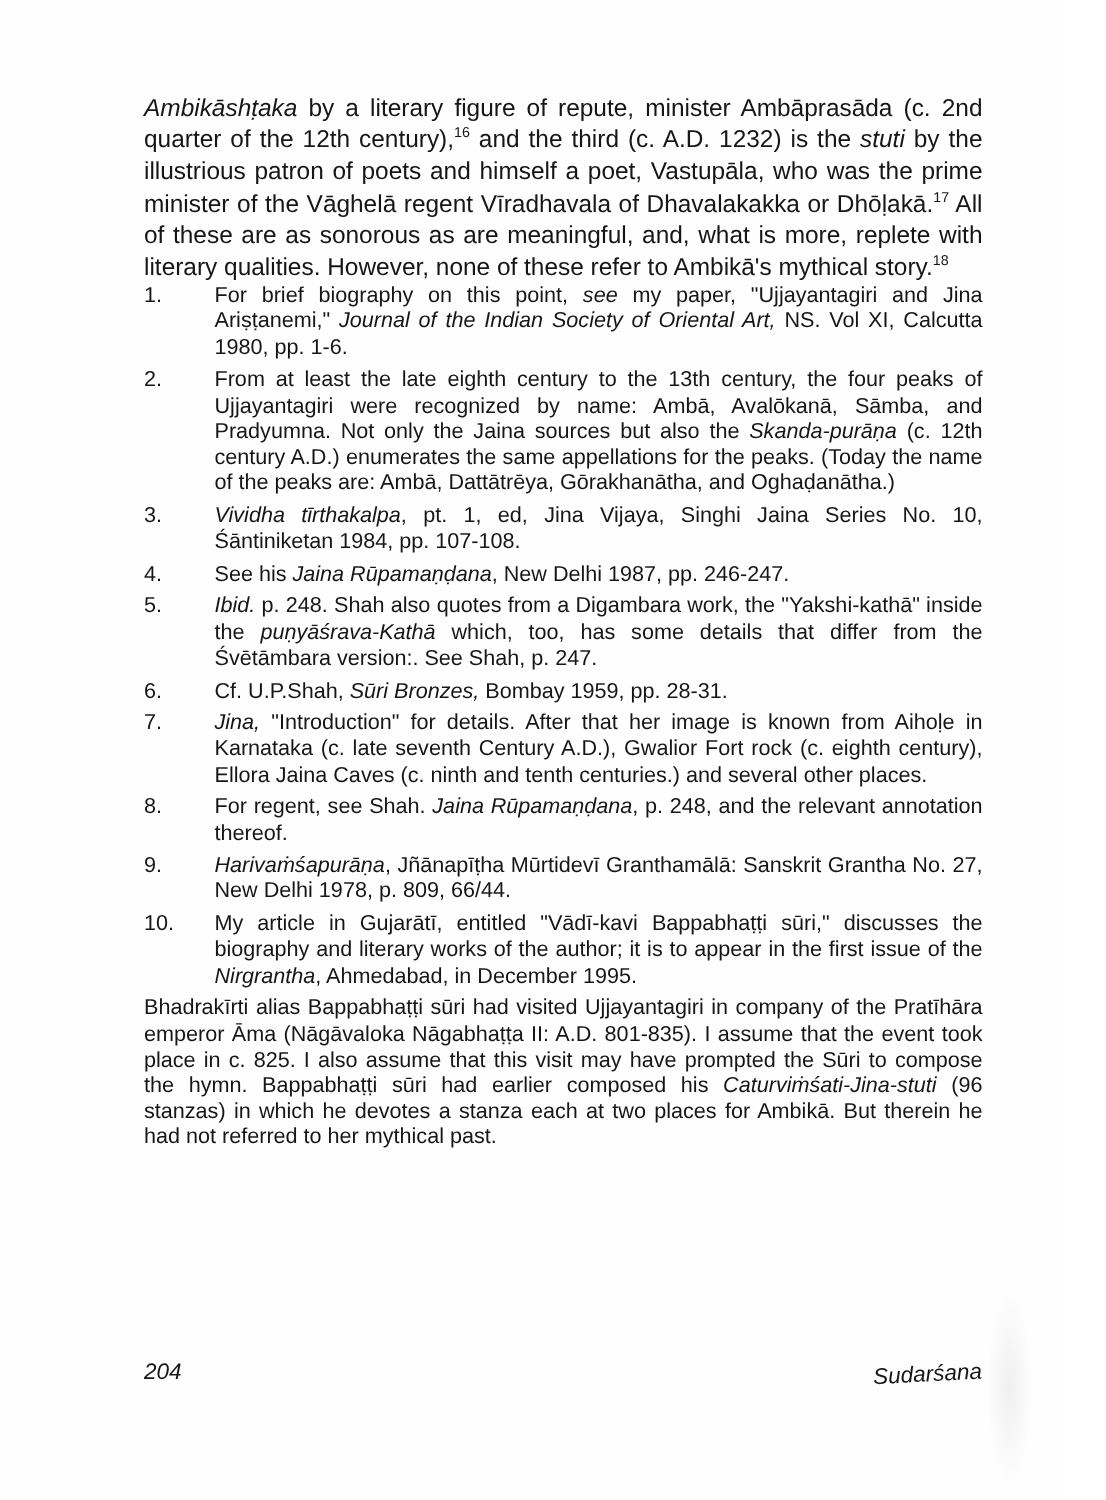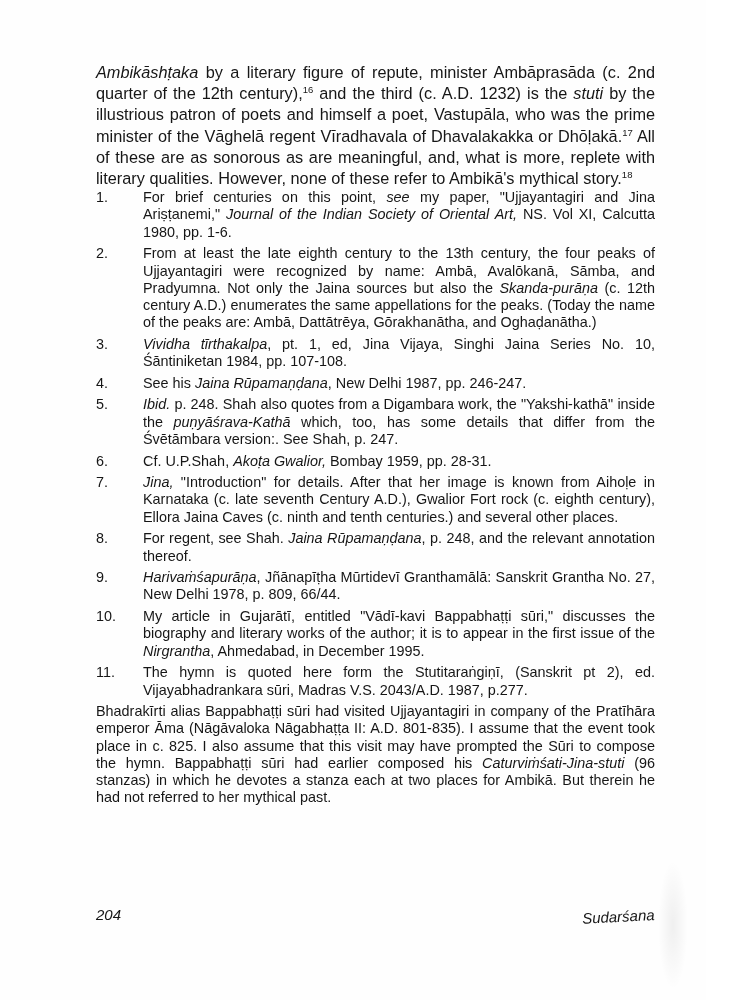--- a/index.html
+++ b/index.html
@@ -87,63 +87,59 @@
 </style>
 </head>
 <body>
 
 <div class="page">
   <div class="content">
     <p class="intro"><i>Ambikāshṭaka</i><span> by a literary figure of repute, minister Ambāprasāda (c. 2nd quarter of the 12th century),</span><sup>16</sup><span> and the third (c. A.D. 1232) is the </span><i>stuti</i><span> by the illustrious patron of poets and himself a poet, Vastupāla, who was the prime minister of the Vāghelā regent Vīradhavala of Dhavalakakka or Dhōḷakā.</span><sup>17</sup><span> All of these are as sonorous as are meaningful, and, what is more, replete with literary qualities. However, none of these refer to Ambikā's mythical story.</span><sup>18</sup></p>
     <div class="references-list">
         <div class="ref-item">
           <div class="ref-num">1.</div>
-          <div class="ref-body"><span>For brief centuries on this point, </span><i>see</i><span> my paper, "Ujjayantagiri and Jina Ariṣṭanemi," </span><i>Journal of the Indian Society of Oriental Art,</i><span> NS. Vol XI, Calcutta 1980, pp. 1-6.</span></div>
+          <div class="ref-body"><span>For brief biography on this point, </span><i>see</i><span> my paper, "Ujjayantagiri and Jina Ariṣṭanemi," </span><i>Journal of the Indian Society of Oriental Art,</i><span> NS. Vol XI, Calcutta 1980, pp. 1-6.</span></div>
         </div>
         <div class="ref-item">
           <div class="ref-num">2.</div>
           <div class="ref-body"><span>From at least the late eighth century to the 13th century, the four peaks of Ujjayantagiri were recognized by name: Ambā, Avalōkanā, Sāmba, and Pradyumna. Not only the Jaina sources but also the </span><i>Skanda-purāṇa</i><span> (c. 12th century A.D.) enumerates the same appellations for the peaks. (Today the name of the peaks are: Ambā, Dattātrēya, Gōrakhanātha, and Oghaḍanātha.)</span></div>
         </div>
         <div class="ref-item">
           <div class="ref-num">3.</div>
           <div class="ref-body"><i>Vividha tīrthakalpa</i><span>, pt. 1, ed, Jina Vijaya, Singhi Jaina Series No. 10, Śāntiniketan 1984, pp. 107-108.</span></div>
         </div>
         <div class="ref-item">
           <div class="ref-num">4.</div>
           <div class="ref-body"><span>See his </span><i>Jaina Rūpamaṇḍana</i><span>, New Delhi 1987, pp. 246-247.</span></div>
         </div>
         <div class="ref-item">
           <div class="ref-num">5.</div>
           <div class="ref-body"><i>Ibid.</i><span> p. 248. Shah also quotes from a Digambara work, the "Yakshi-kathā" inside the </span><i>puṇyāśrava-Kathā</i><span> which, too, has some details that differ from the Śvētāmbara version:. See Shah, p. 247.</span></div>
         </div>
         <div class="ref-item">
           <div class="ref-num">6.</div>
-          <div class="ref-body"><span>Cf. U.P.Shah, </span><i>Akoṭa Gwalior,</i><span> Bombay 1959, pp. 28-31.</span></div>
+          <div class="ref-body"><span>Cf. U.P.Shah, </span><i>Sūri Bronzes,</i><span> Bombay 1959, pp. 28-31.</span></div>
         </div>
         <div class="ref-item">
           <div class="ref-num">7.</div>
           <div class="ref-body"><i>Jina,</i><span> "Introduction" for details. After that her image is known from Aihoḷe in Karnataka (c. late seventh Century A.D.), Gwalior Fort rock (c. eighth century), Ellora Jaina Caves (c. ninth and tenth centuries.) and several other places.</span></div>
         </div>
         <div class="ref-item">
           <div class="ref-num">8.</div>
           <div class="ref-body"><span>For regent, see Shah. </span><i>Jaina Rūpamaṇḍana</i><span>, p. 248, and the relevant annotation thereof.</span></div>
         </div>
         <div class="ref-item">
           <div class="ref-num">9.</div>
           <div class="ref-body"><i>Harivaṁśapurāṇa</i><span>, Jñānapīṭha Mūrtidevī Granthamālā: Sanskrit Grantha No. 27, New Delhi 1978, p. 809, 66/44.</span></div>
         </div>
         <div class="ref-item">
           <div class="ref-num">10.</div>
           <div class="ref-body"><span>My article in Gujarātī, entitled "Vādī-kavi Bappabhaṭṭi sūri," discusses the biography and literary works of the author; it is to appear in the first issue of the </span><i>Nirgrantha</i><span>, Ahmedabad, in December 1995.</span></div>
         </div>
         <div class="ref-item">
-          <div class="ref-num">11.</div>
-          <div class="ref-body"><span>The hymn is quoted here form the Stutitaraṅgiṇī, (Sanskrit pt 2), ed. Vijayabhadrankara sūri, Madras V.S. 2043/A.D. 1987, p.277.</span></div>
-        </div>
-        <div class="ref-item">
           <div class="ref-body"><span>Bhadrakīrti alias Bappabhaṭṭi sūri had visited Ujjayantagiri in company of the Pratīhāra emperor Āma (Nāgāvaloka Nāgabhaṭṭa II: A.D. 801-835). I assume that the event took place in c. 825. I also assume that this visit may have prompted the Sūri to compose the hymn. Bappabhaṭṭi sūri had earlier composed his </span><i>Caturviṁśati-Jina-stuti</i><span> (96 stanzas) in which he devotes a stanza each at two places for Ambikā. But therein he had not referred to her mythical past.</span></div>
         </div>
       </div>
   </div>
 
   <div class="page-footer">
     <span class="page-number">204</span>
     <span class="running-title">Sudarśana</span>
   </div>
 

